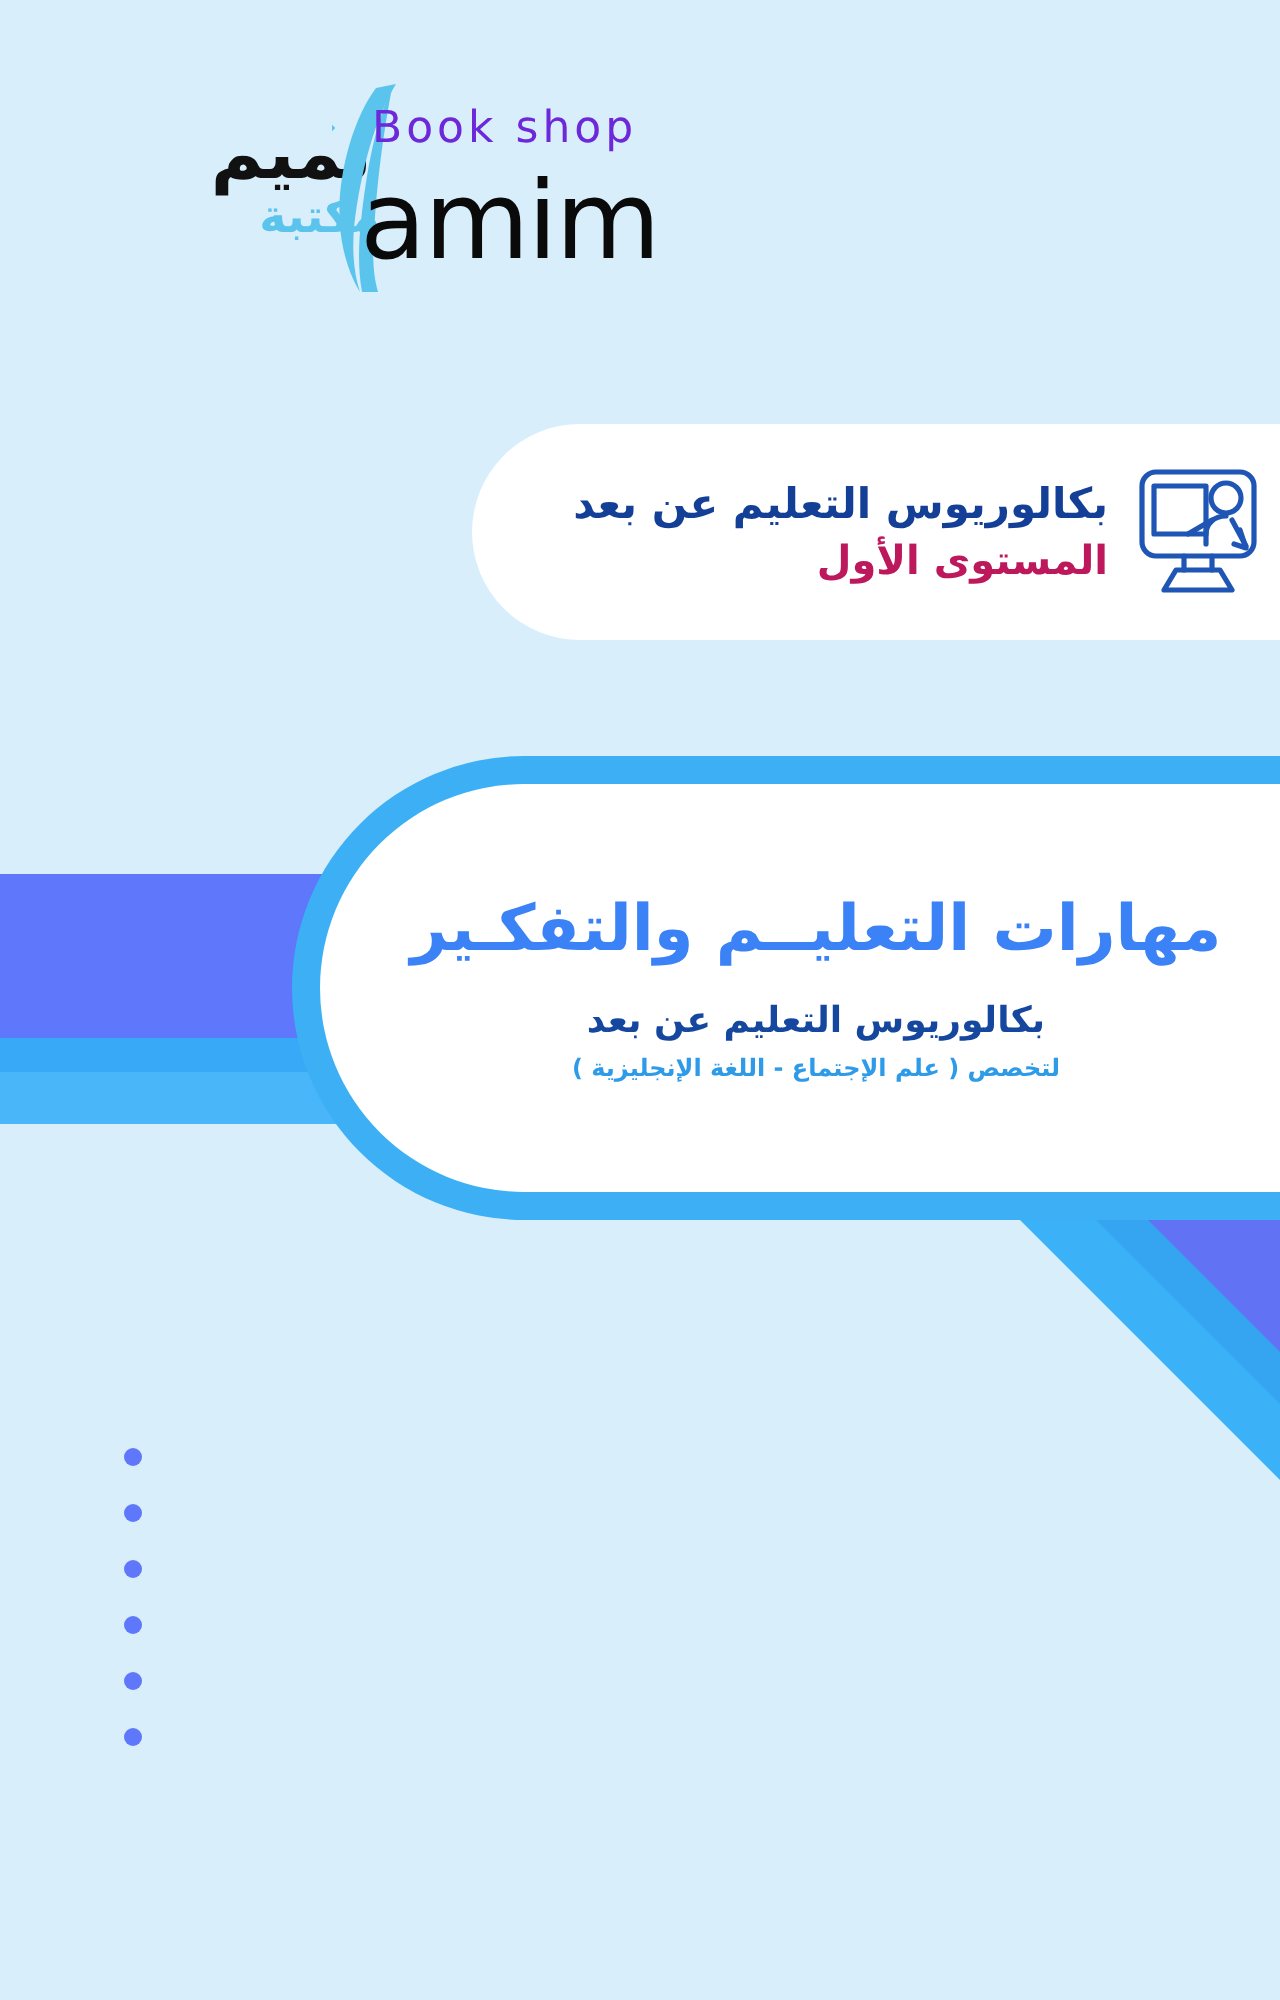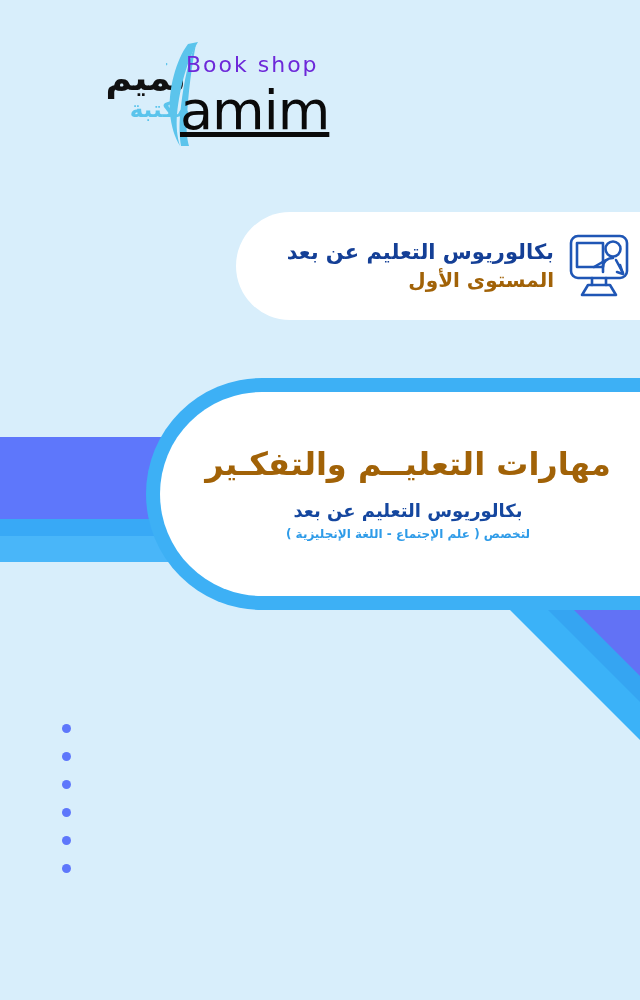--- a/index.html
+++ b/index.html
@@ -129,21 +129,20 @@
   }
   .logo-en-main {
     position: absolute;
     left: 162px;
     top: 42px;
     color: #0a0a0a;
     font-size: 54px;
     line-height: 1;
     letter-spacing: -1px;
     white-space: nowrap;
-    text-decoration: underline;
   }
 
   
   .badge {
     position: absolute;
     left: 236px;
     top: 212px;
     width: 420px;
     height: 108px;
     background: #ffffff;
@@ -161,21 +160,21 @@
     margin-right: 10px;
   }
   .badge-line1 {
     color: #143f96;
     font-size: 21px;
     font-weight: bold;
     line-height: 1.35;
     white-space: nowrap;
   }
   .badge-line2 {
-    color: #a16207;
+    color: #be185d;
     font-size: 20px;
     font-weight: bold;
     line-height: 1.35;
     white-space: nowrap;
   }
   .badge-icon {
     width: 70px;
     height: 66px;
     flex: 0 0 auto;
     margin-right: 4px;
@@ -193,21 +192,21 @@
     border-right: none;
     border-radius: 120px 0 0 120px;
     box-sizing: border-box;
     z-index: 3;
     display: flex;
     flex-direction: column;
     align-items: center;
     justify-content: center;
   }
   .card-title {
-    color: #a16207;
+    color: #3b82f6;
     font-size: 32px;
     font-weight: bold;
     direction: rtl;
     line-height: 1.2;
     letter-spacing: 0px;
     white-space: nowrap;
     margin-bottom: 16px;
   }
   .card-sub1 {
     color: #15479f;

